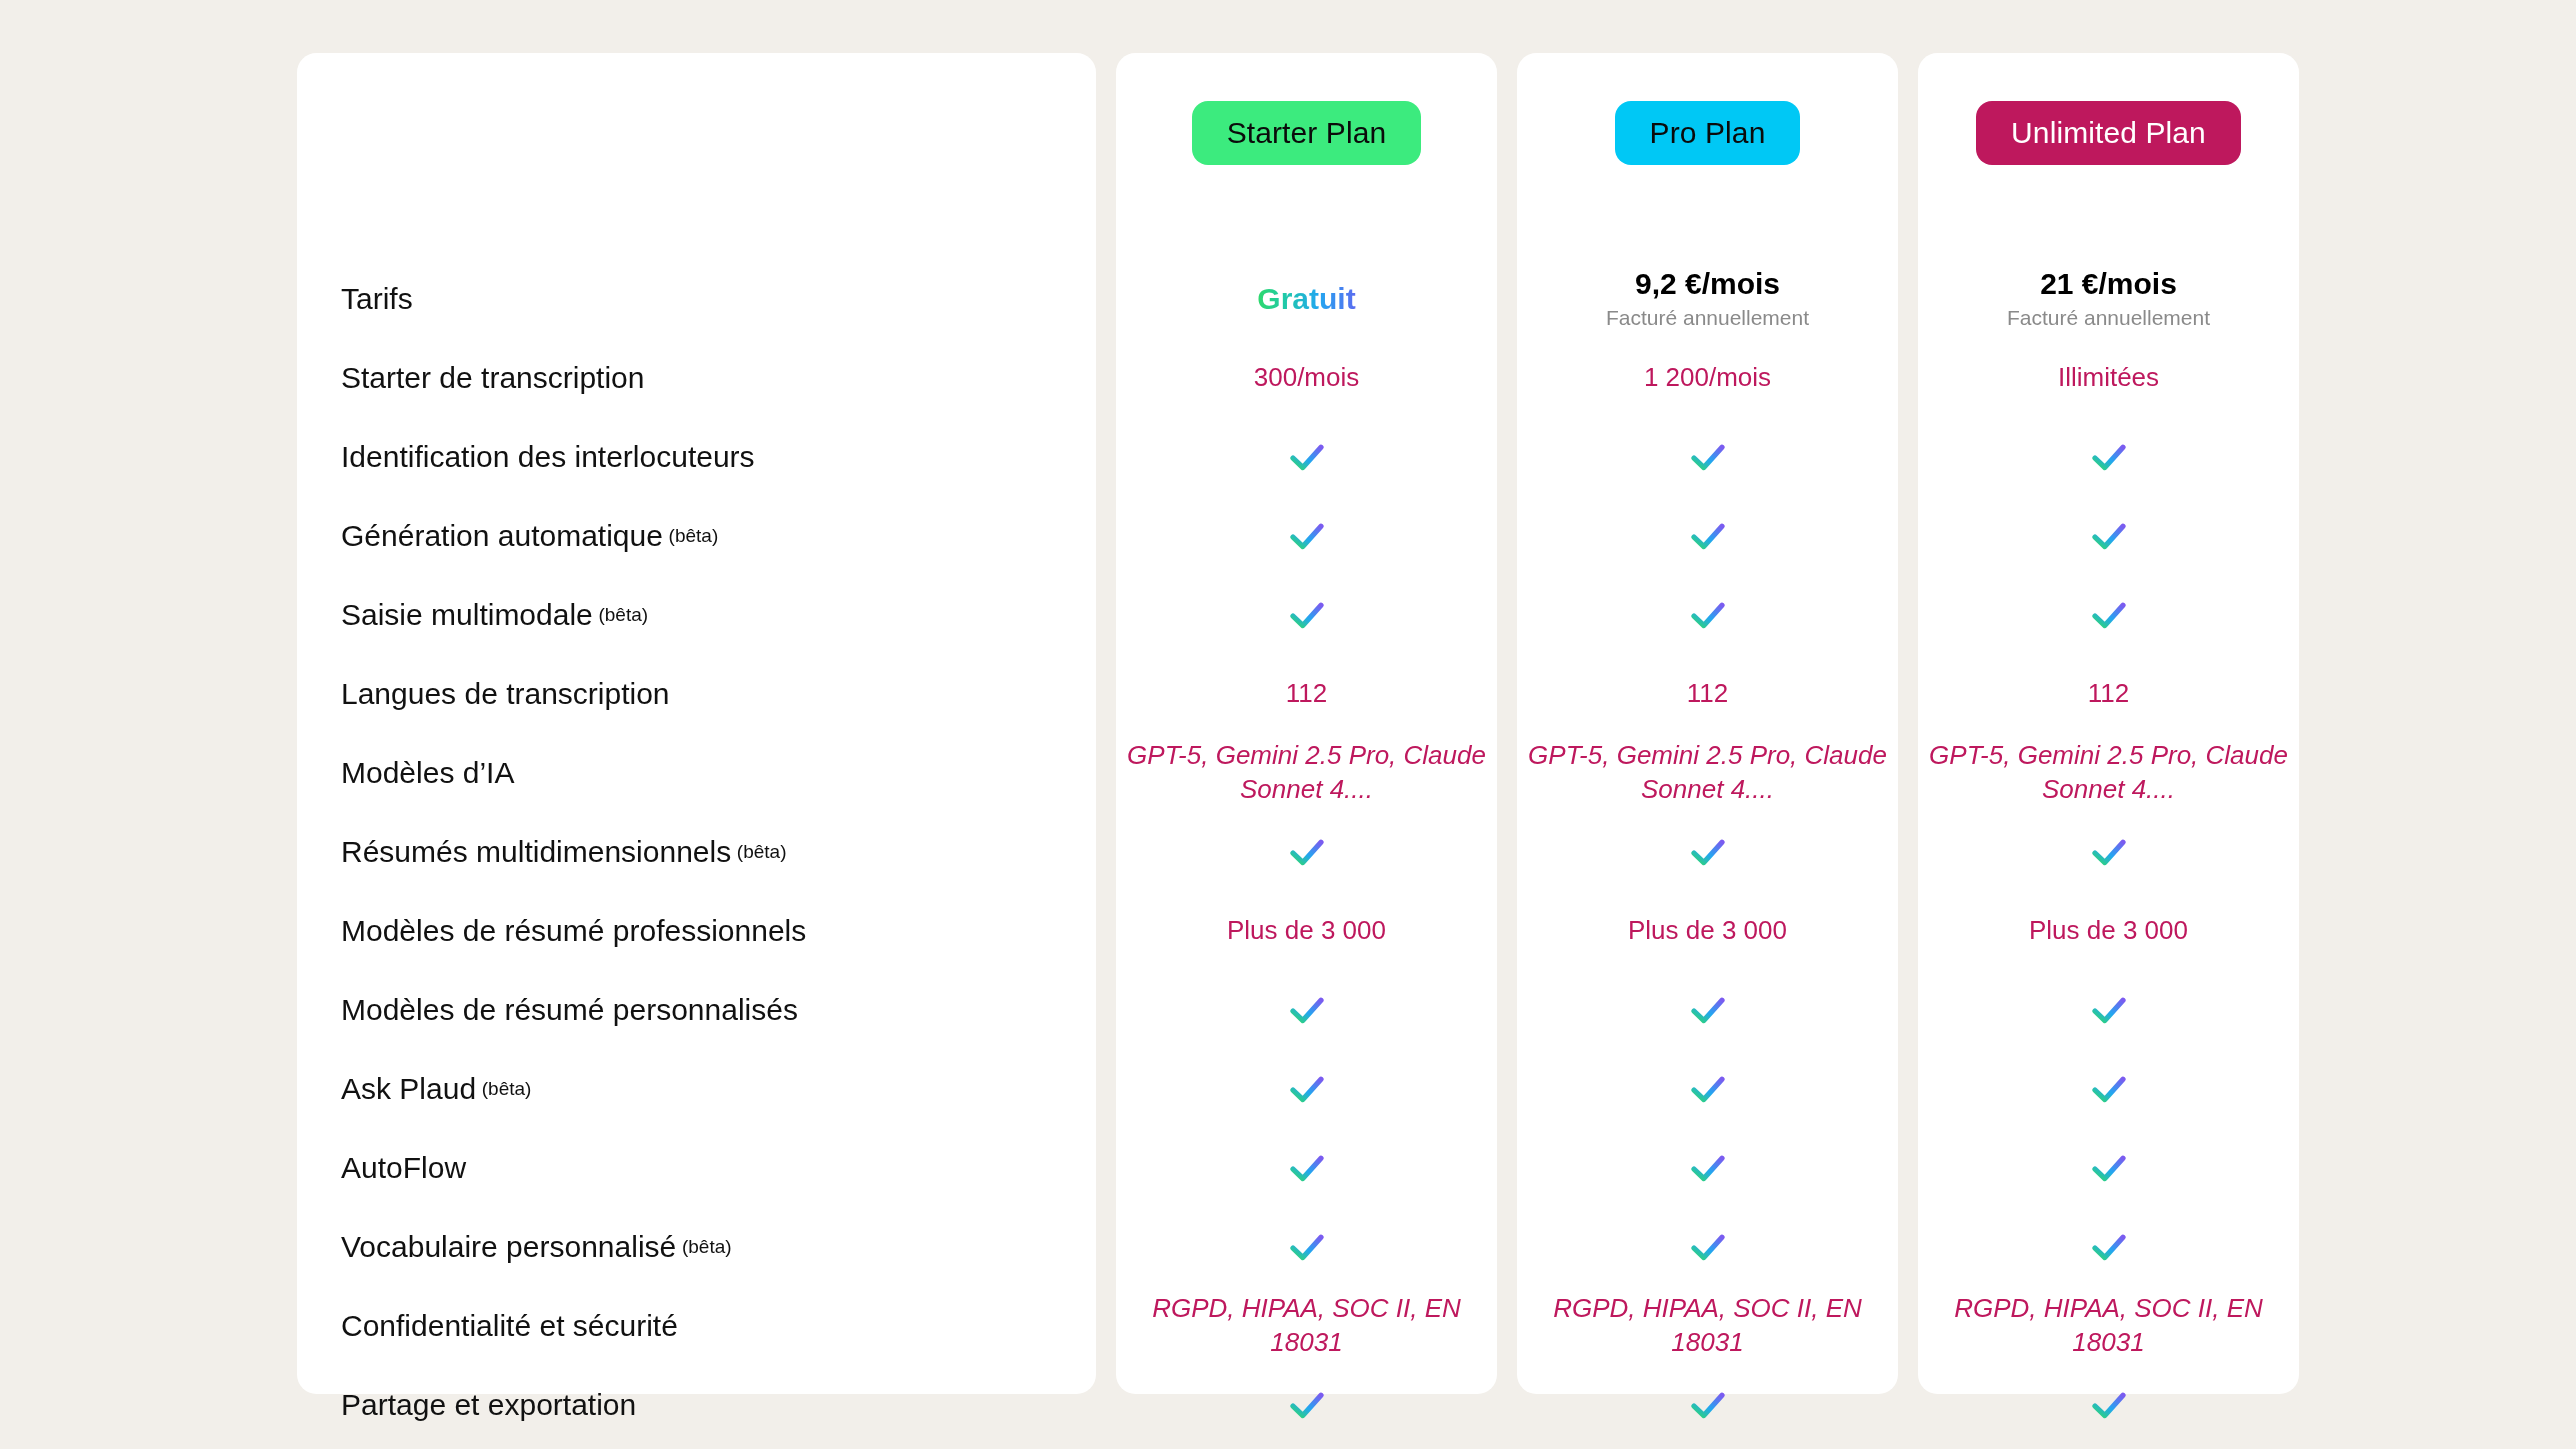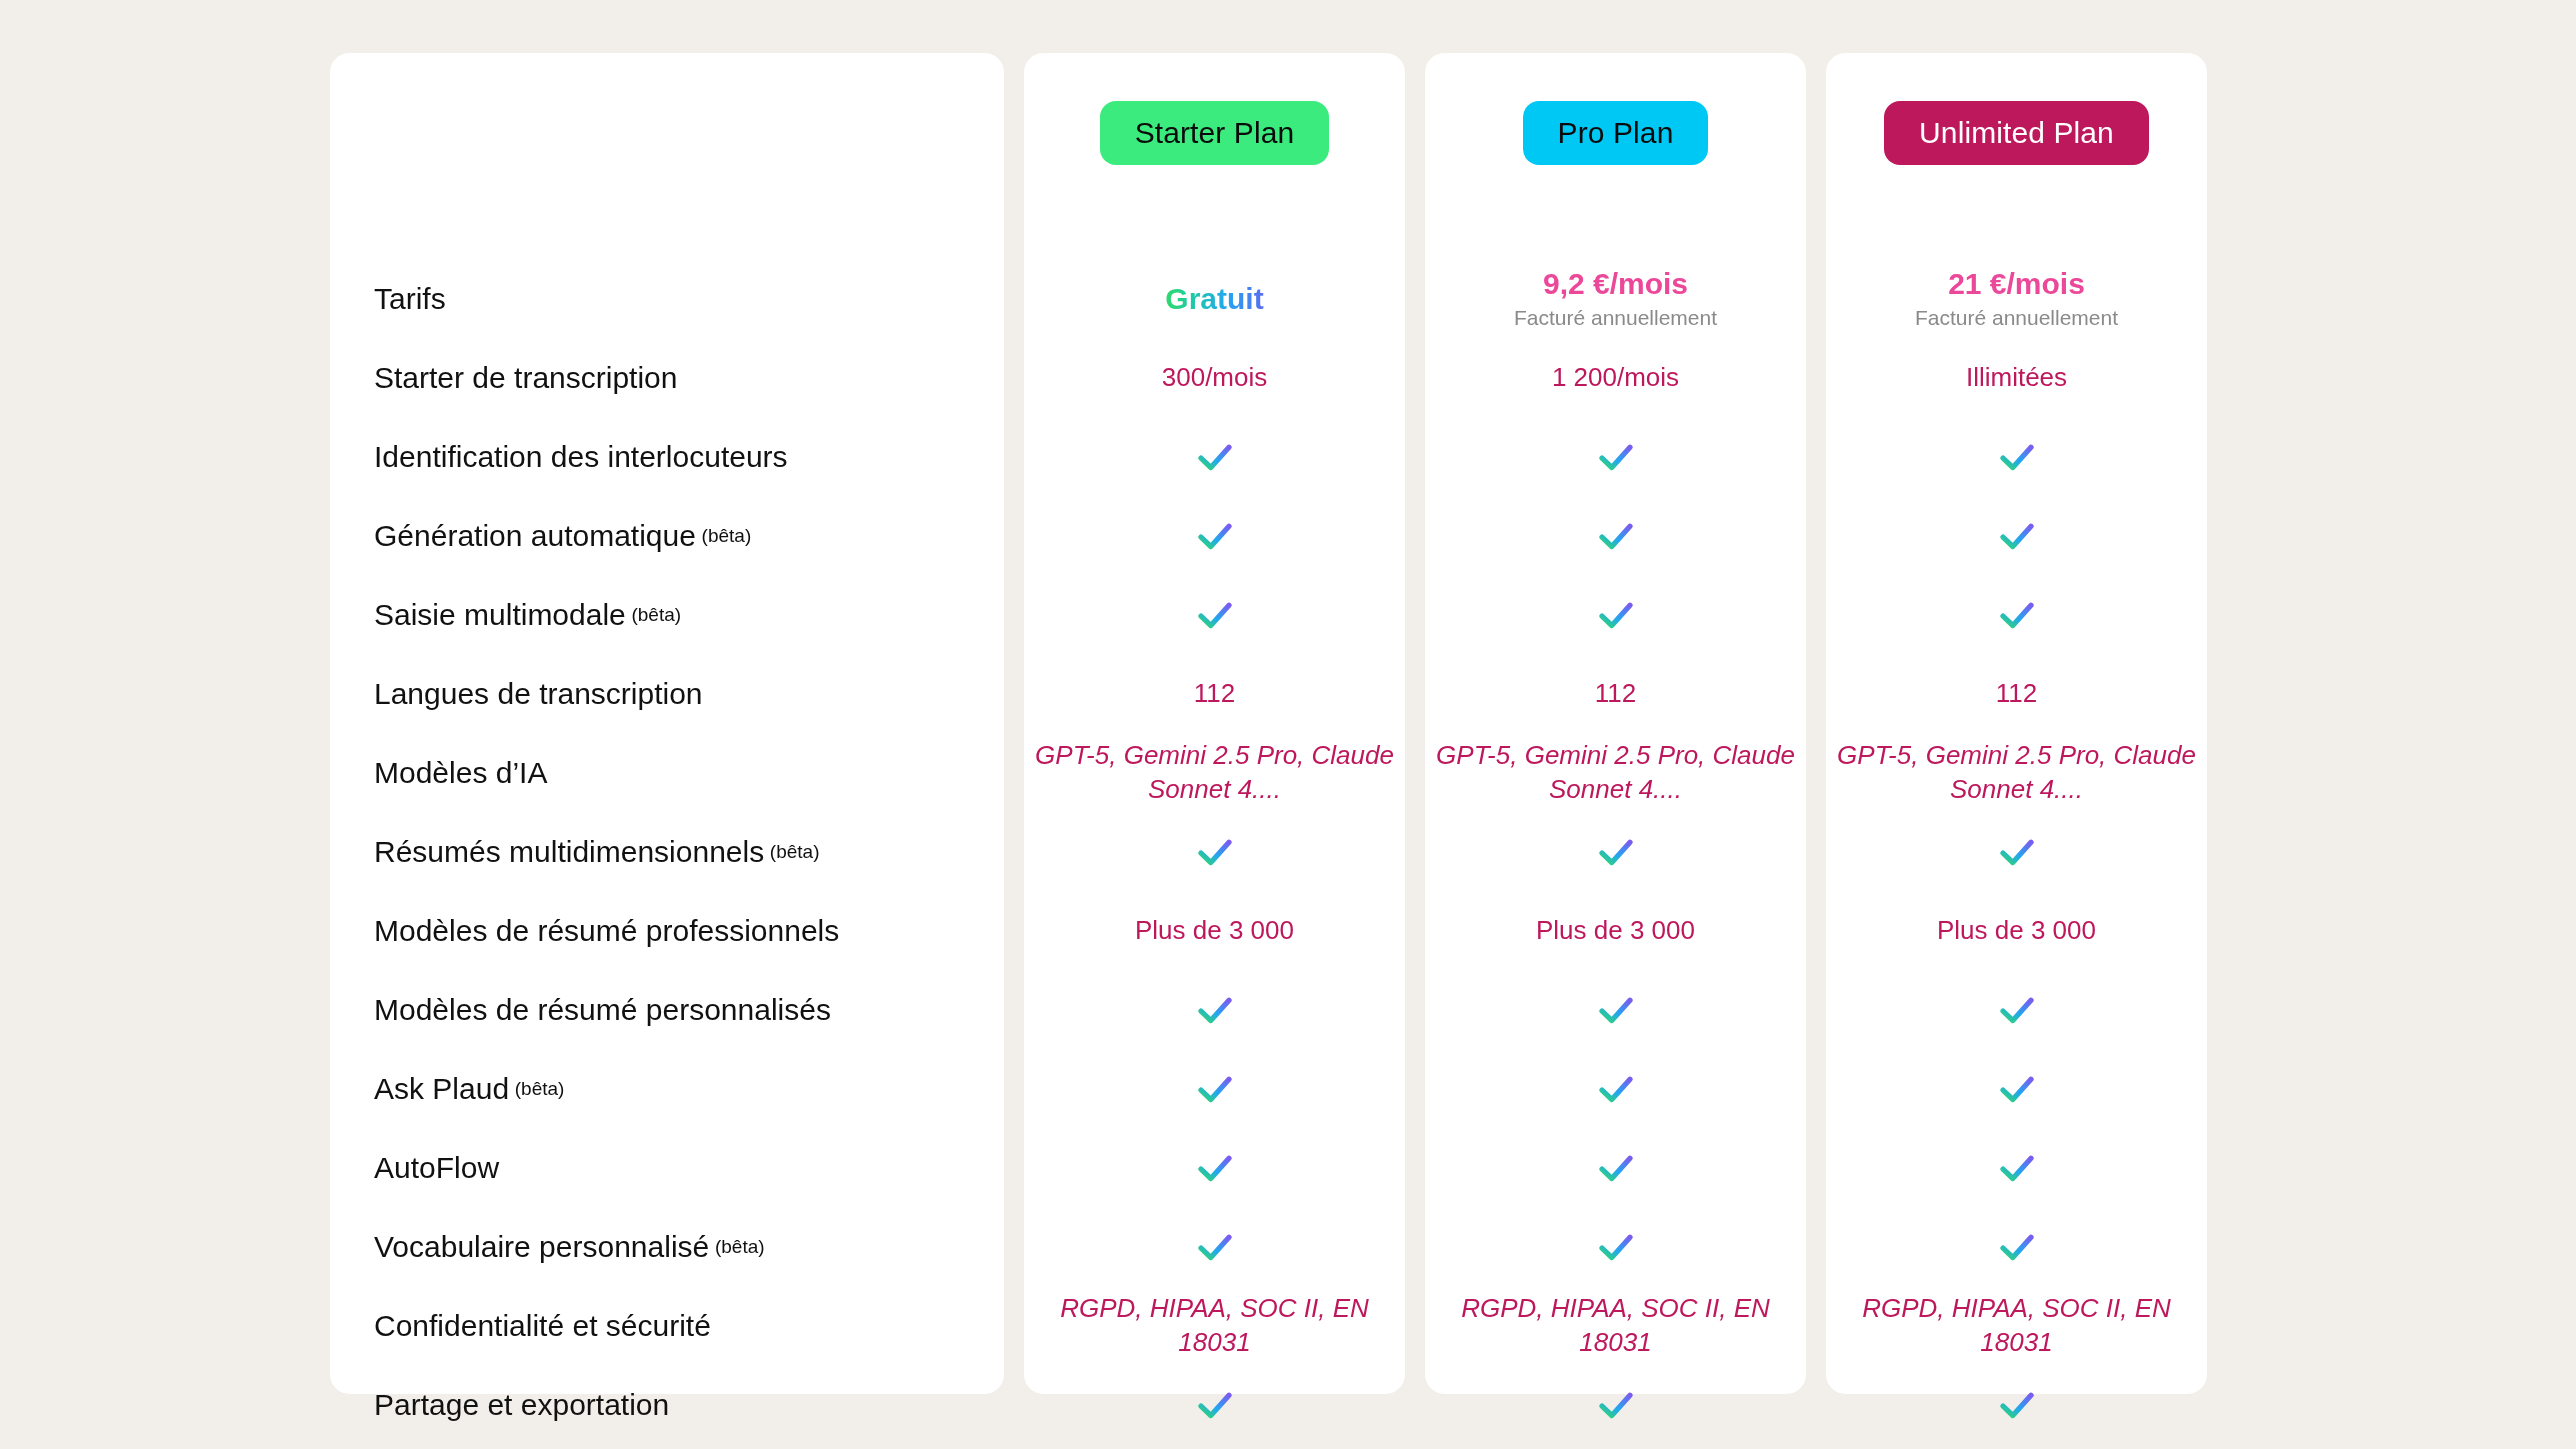--- a/index.html
+++ b/index.html
@@ -18,24 +18,23 @@
     padding:53px 183px 0 297px;
     gap:0;
   }
 
   
   .card {
     background:#FFFFFF;
     border-radius:19.5px;
   }
   .features-card {
-    width:674px;
+    width:799px;
     height:1341px;
     position:relative;
-    margin-left:33px;
   }
   .plan-card {
     width:381px;
     height:1341px;
     position:relative;
     margin-left:20px;
   }
   .plan-card.pro    { width:381px; }
   .plan-card.unlim  { width:381px; }
 
@@ -95,21 +94,21 @@
     font-size:26px;
     color:#be185d;
     line-height:1.28;
     white-space:nowrap;
   }
   .val.wrap { white-space:normal; padding:0 11px;font-style:italic; }
 
   .price {
     font-size:30px;
     font-weight:bold;
-    color:#ec4899;
+    color:#000000;
     line-height:1.05;
   }
   .price-sub {
     font-size:21px;
     color:#8A8A8A;
     margin-top:5.7px;
     line-height:1.1;
     text-align:center;
   }
   .price-free {

